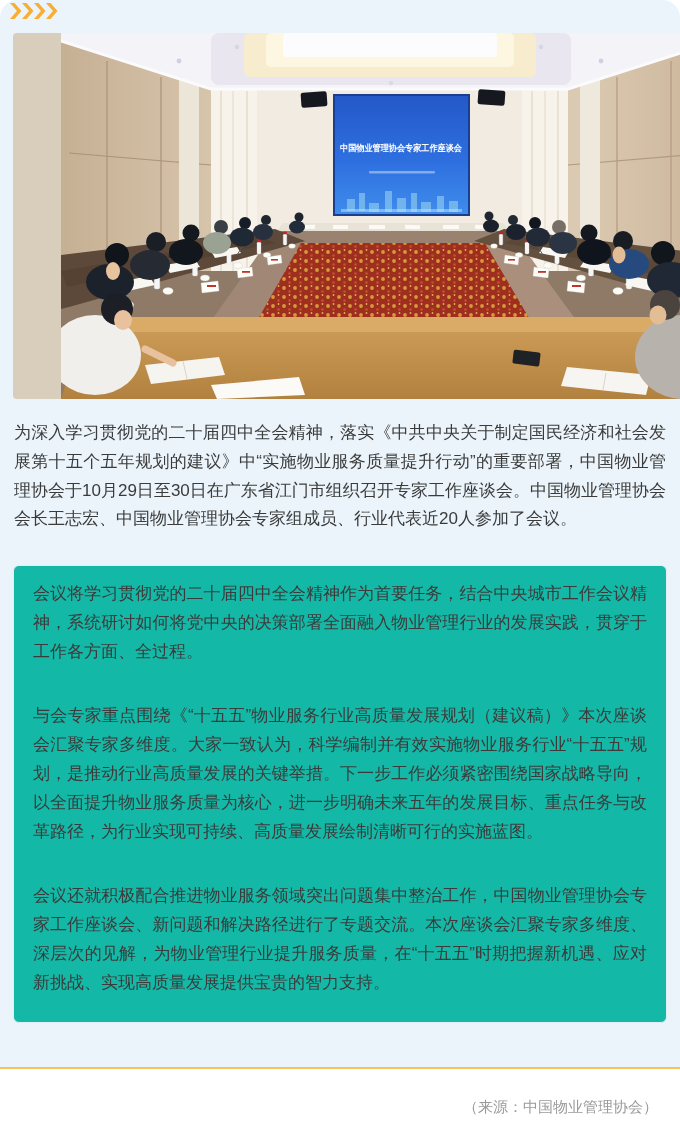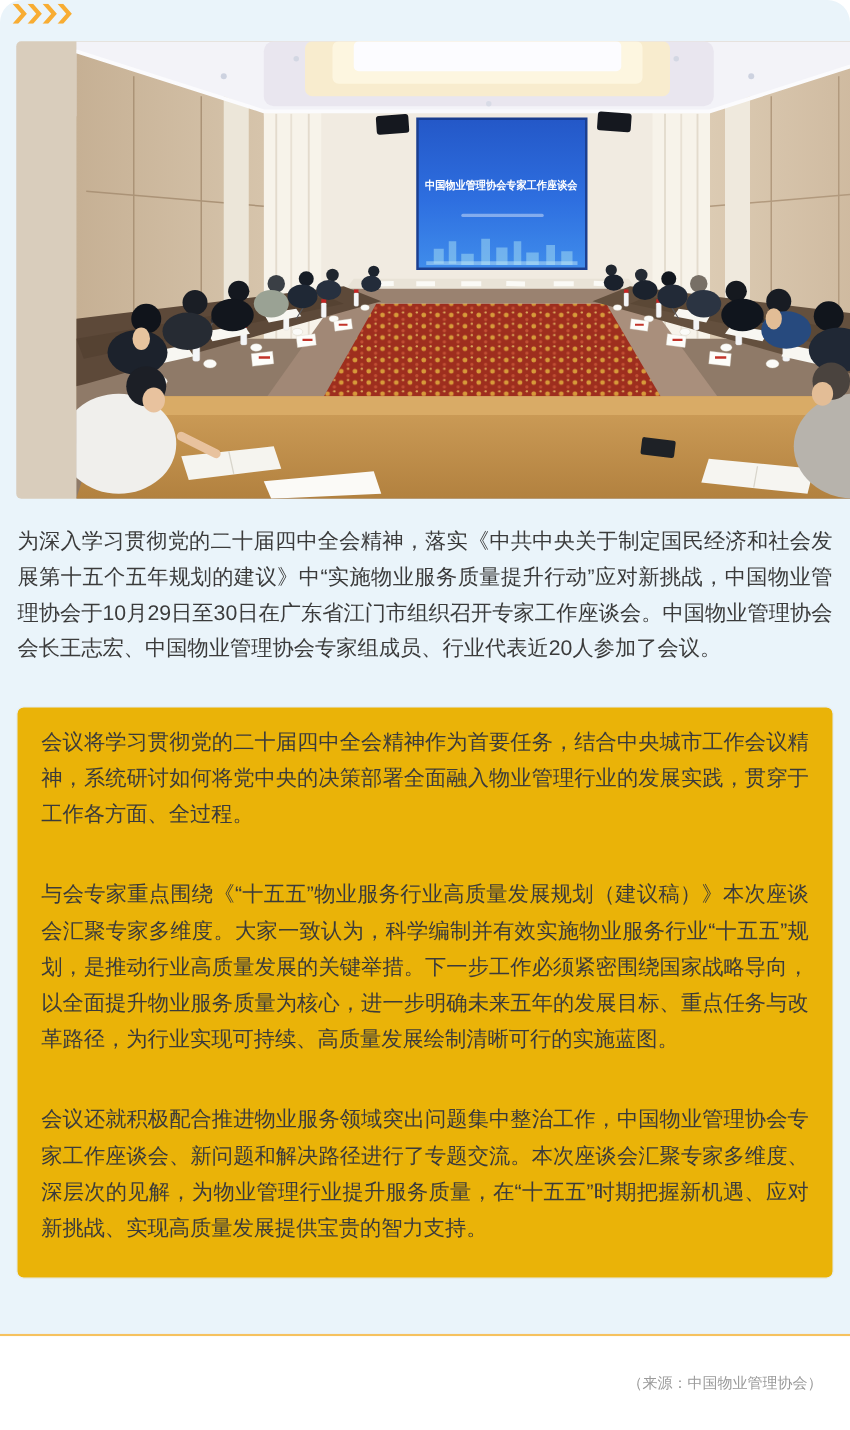--- a/index.html
+++ b/index.html
@@ -19,30 +19,30 @@
     border-radius:4px;overflow:hidden;background:#d9cdbc;padding-left:48px;
   }
   .photo svg{display:block;}
   .para1{
     position:absolute;left:14px;top:419px;width:652px;
     font-size:17px;line-height:28.8px;color:#3b3b3b;
     text-align:justify;margin:0;
   }
   .box{
     position:absolute;left:13px;top:565px;width:654px;height:458px;
-    background:#eab308;border:1px solid #e4edf4;border-radius:6px;
+    background:#14b8a6;border:1px solid #e4edf4;border-radius:6px;
     box-sizing:border-box;padding:14px 19px 0 19px;
   }
   .box p{
     font-size:17px;line-height:28.8px;color:#3b3b3b;
     text-align:justify;margin:0 0 36px 0;
   }
   .source{
     position:absolute;right:22px;top:1098px;
-    font-size:12px;color:#9a9a9a;text-align:right;margin:0;
+    font-size:15px;color:#9a9a9a;text-align:right;margin:0;
   }
 </style>
 </head>
 <body>
 
 <div class="card">
 
   <div class="arrows">
     <svg width="50" height="16" viewBox="0 0 50 16">
       <g fill="#F8AD33">
@@ -324,21 +324,21 @@
         <line x1="84" y1="316" x2="112" y2="330" stroke="#e8c29e" stroke-width="7" stroke-linecap="round"></line>
       </g>
       <g>
         <ellipse cx="622" cy="324" rx="48" ry="42" fill="#b7b3ac"></ellipse>
         <circle cx="604" cy="272" r="15" fill="#4a433e"></circle>
         <ellipse cx="597" cy="282" rx="8.5" ry="9.5" fill="#e3bd96"></ellipse>
       </g>
     </svg>
   </div>
 
-  <p class="para1">为深入学习贯彻党的二十届四中全会精神，落实《中共中央关于制定国民经济和社会发展第十五个五年规划的建议》中“实施物业服务质量提升行动”应对新挑战，中国物业管理协会于10月29日至30日在广东省江门市组织召开专家工作座谈会。中国物业管理协会会长王志宏、中国物业管理协会专家组成员、行业代表近20人参加了会议。</p>
+  <p class="para1">为深入学习贯彻党的二十届四中全会精神，落实《中共中央关于制定国民经济和社会发展第十五个五年规划的建议》中“实施物业服务质量提升行动”的重要部署，中国物业管理协会于10月29日至30日在广东省江门市组织召开专家工作座谈会。中国物业管理协会会长王志宏、中国物业管理协会专家组成员、行业代表近20人参加了会议。</p>
 
   <div class="box">
     <p>会议将学习贯彻党的二十届四中全会精神作为首要任务，结合中央城市工作会议精神，系统研讨如何将党中央的决策部署全面融入物业管理行业的发展实践，贯穿于工作各方面、全过程。</p>
     <p>与会专家重点围绕《“十五五”物业服务行业高质量发展规划（建议稿）》本次座谈会汇聚专家多维度。大家一致认为，科学编制并有效实施物业服务行业“十五五”规划，是推动行业高质量发展的关键举措。下一步工作必须紧密围绕国家战略导向，以全面提升物业服务质量为核心，进一步明确未来五年的发展目标、重点任务与改革路径，为行业实现可持续、高质量发展绘制清晰可行的实施蓝图。</p>
     <p>会议还就积极配合推进物业服务领域突出问题集中整治工作，中国物业管理协会专家工作座谈会、新问题和解决路径进行了专题交流。本次座谈会汇聚专家多维度、深层次的见解，为物业管理行业提升服务质量，在“十五五”时期把握新机遇、应对新挑战、实现高质量发展提供宝贵的智力支持。</p>
   </div>
 
 </div>
 
 <p class="source">（来源：中国物业管理协会）</p>

